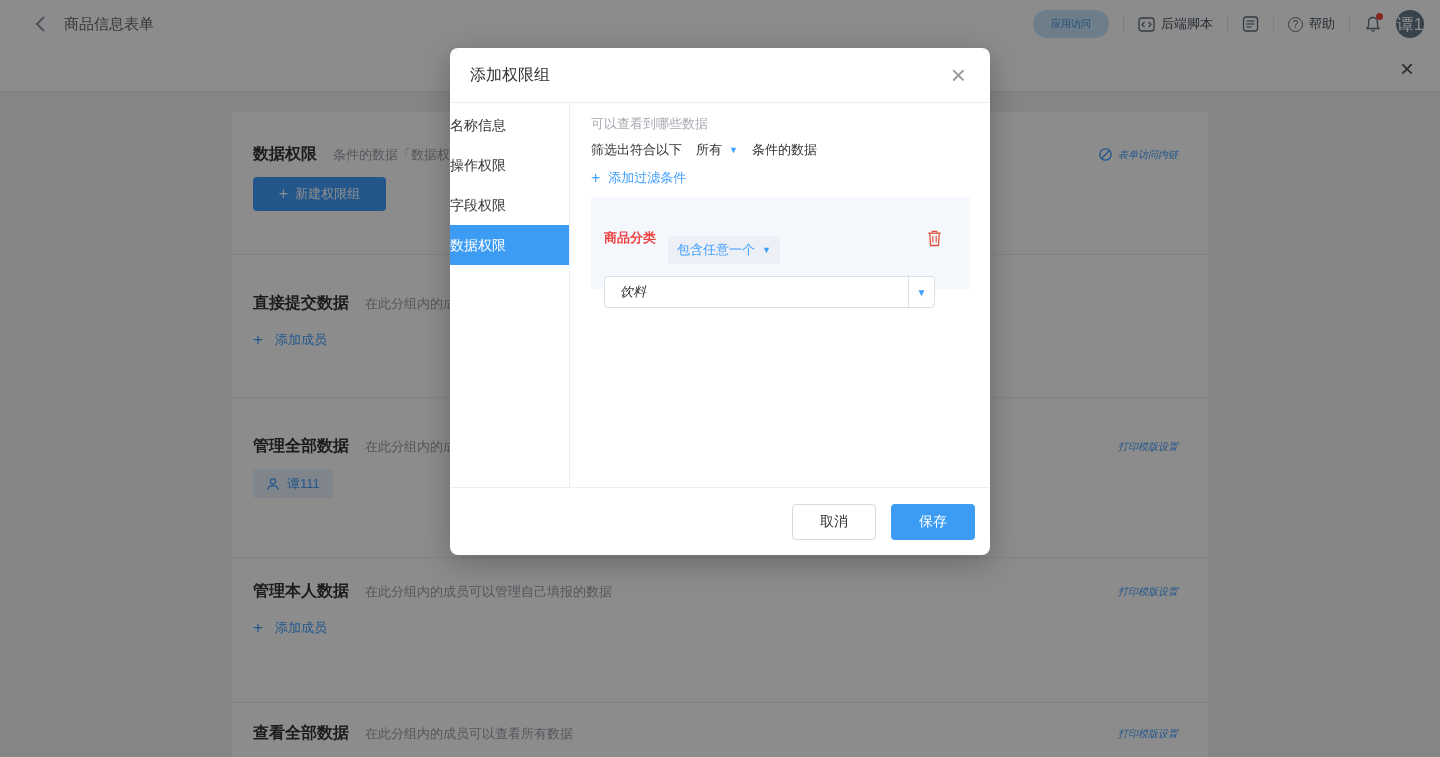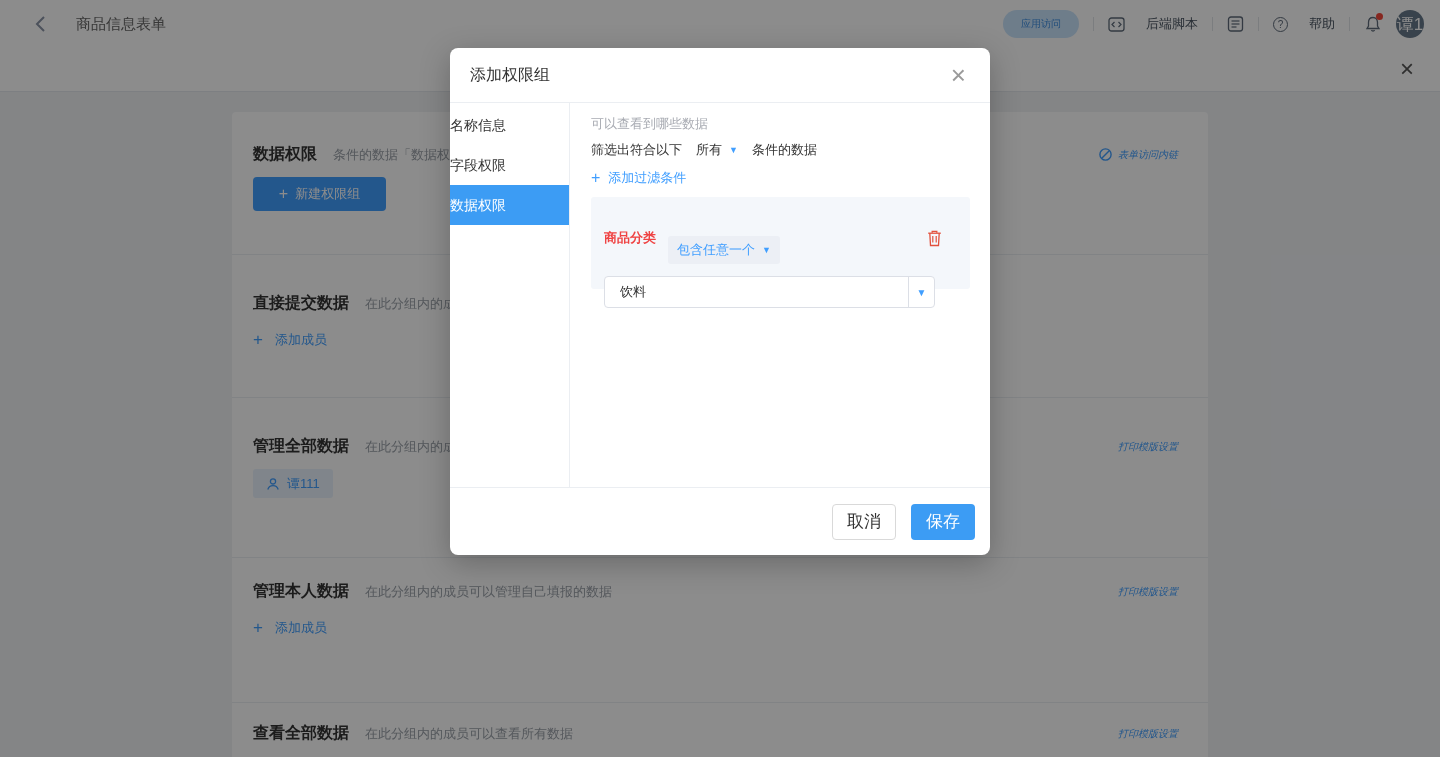--- a/index.html
+++ b/index.html
@@ -6,25 +6,25 @@
   html,body { width:1440px; height:757px; overflow:hidden;
     font-family:"Liberation Sans","DejaVu Sans",sans-serif; background:#F0F2F5; }
 
   
   .page { position:absolute; inset:0; z-index:0; }
 
   .topbar { position:absolute; left:0; top:0; width:1440px; height:48px;
     background:#ffffff; display:flex; align-items:center; padding:0 16px; }
   .back-btn { width:24px; height:24px; margin-left:12px; display:flex; align-items:center;
     justify-content:center; cursor:pointer; }
-  .topbar-title { margin-left:24px; font-size:15px; color:#666;text-align:center; }
+  .topbar-title { margin-left:12px; font-size:15px; color:#666;text-align:center; }
   .topbar-right { margin-left:auto; display:flex; align-items:center; gap:14px; }
   .pill-btn { height:28px; padding:0 18px; border-radius:14px; background:#C9E3FB;
     color:#3E8EE0; font-size:10px; display:flex; align-items:center; cursor:pointer; }
-  .tb-item { display:flex; align-items:center; gap:21px; font-size:13px; color:#4A5562;
+  .tb-item { display:flex; align-items:center; gap:6px; font-size:13px; color:#4A5562;
     cursor:pointer; }
   .tb-divider { width:1px; height:14px; background:#E0E3E8; }
   .circle-q { width:15px; height:15px; border:1.2px solid #5f6b7a; border-radius:50%;
     font-size:10px; color:#5f6b7a; display:flex; align-items:center; justify-content:center; }
   .bell-wrap { position:relative; display:flex; cursor:pointer; }
   .bell-dot { position:absolute; right:-1px; top:-2px; width:7px; height:7px;
     border-radius:50%; background:#F5483B; }
   .avatar { width:28px; height:28px; border-radius:50%; background:#66788A; color:#fff;
     font-size:17px; display:flex; align-items:center; justify-content:center; cursor:pointer; }
 
@@ -89,27 +89,27 @@
     padding:15px 13px 0 13px; height:92px; }
   .cond-row1 { display:flex; align-items:center; }
   .cond-field { font-size:13px; font-weight:bold; color:#ef4444; }
   .cond-op { margin-left:12px; display:flex; align-items:center; gap:7px;
     background:#ECEFF5; border-radius:3px; padding:5px 9px; font-size:13px;
     color:#409EFF; cursor:pointer;margin-top:24px; }
   .trash { margin-left:auto; margin-right:15px; cursor:pointer; display:flex; }
   .cond-select { margin-top:12px; width:calc(100% - 22px); height:32px; background:#fff;
     border:1px solid #DCDFE6; border-radius:4px; display:flex; align-items:center;
     cursor:pointer; }
-  .cond-value { font-size:13px; color:#333; padding-left:15px; flex:1; }
+  .cond-value { font-size:13px; color:#333; padding-left:15px; flex:1;font-style:italic; }
   .cond-caret-box { width:26px; height:100%; border-left:1px solid #DCDFE6;
     display:flex; align-items:center; justify-content:center; }
   .modal-footer { flex:0 0 68px; border-top:1px solid #EBEEF2; display:flex;
     align-items:center; justify-content:flex-end; gap:15px; padding-right:15px;
     border-radius:0 0 8px 8px; }
-  .btn { height:36px; width:64px; border-radius:4px; font-size:17px; cursor:pointer;
+  .btn { height:36px; width:84px; border-radius:4px; font-size:14px; cursor:pointer;
     display:flex; align-items:center; justify-content:center;
     font-family:Liberation Mono, monospace; }
   .btn-cancel { background:#fff; border:1px solid #D9D9D9; color:#333; }
   .btn-save { background:#3C9CF4; border:none; color:#fff; }
 
   svg { display:block; }
 </style>
 </head>
 <body>
 
@@ -252,20 +252,21 @@
 <div class="modal">
 
   <div class="modal-header">
     <span class="modal-title">添加权限组</span>
     <span class="modal-close">×</span>
   </div>
 
   <div class="modal-body">
     <div class="modal-side">
       <div class="side-tab">名称信息</div>
+      <div class="side-tab">操作权限</div>
       <div class="side-tab">字段权限</div>
       <div class="side-tab active">数据权限</div>
     </div>
 
     <div class="modal-main">
       <div class="hint">可以查看到哪些数据</div>
 
       <div class="filter-line">
         <span>筛选出符合以下</span>
         <span class="mini-select">

